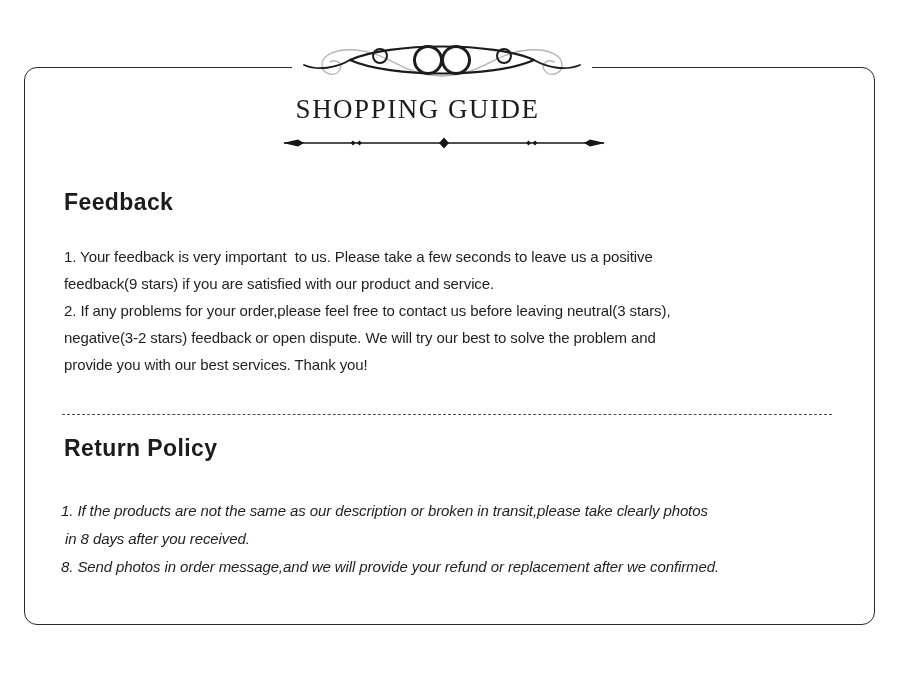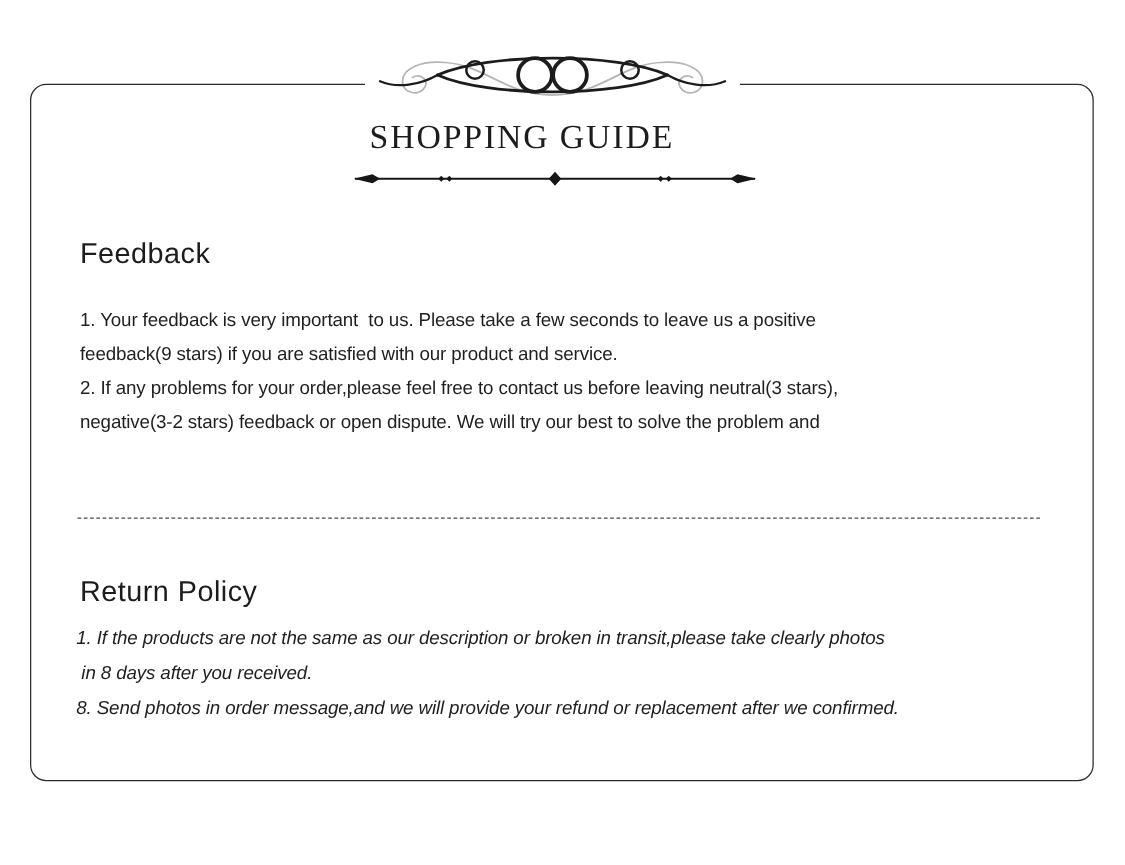--- a/index.html
+++ b/index.html
@@ -26,25 +26,25 @@
     position:absolute;left:24px;top:94px;width:787px;margin:0;
     font-family:"Liberation Serif","DejaVu Serif",serif;
     font-weight:normal;font-size:27px;letter-spacing:1.5px;
     text-align:center;color:var(--ink);z-index:3;
   }
   .arrow-divider{
     position:absolute;left:283px;top:135px;width:322px;height:16px;
   }
   .arrow-divider svg{display:block;width:100%;height:100%;}
   .heading{
-    position:absolute;left:64px;margin:0;font-weight:normal;
+    position:absolute;left:64px;margin:0;font-weight:bold;
     font-size:23px;letter-spacing:.4px;color:var(--ink);
   }
   .feedback-heading{top:189px;}
-  .return-heading{top:460px;}
+  .return-heading{top:435px;}
   .body-text{position:absolute;font-size:15px;letter-spacing:-.1px;color:#1f1f1f;}
   .feedback-body{left:64px;top:243px;line-height:27px;}
   .return-body{left:61px;top:497px;line-height:28px;font-style:italic;}
   .text-line{white-space:pre;}
   .dashed-divider{
     position:absolute;left:62px;top:414px;width:770px;height:0;
     border-top:1.6px dashed #4a4a4a;
   }
 </style>
 </head>
@@ -90,20 +90,21 @@
     </svg>
   </div>
 
   <h2 class="heading feedback-heading">Feedback</h2>
 
   <div class="body-text feedback-body">
       <div class="text-line">1. Your feedback is very important  to us. Please take a few seconds to leave us a positive</div>
       <div class="text-line">feedback(9 stars) if you are satisfied with our product and service.</div>
       <div class="text-line">2. If any problems for your order,please feel free to contact us before leaving neutral(3 stars),</div>
       <div class="text-line">negative(3-2 stars) feedback or open dispute. We will try our best to solve the problem and</div>
+      <div class="text-line">provide you with our best services. Thank you!</div>
     </div>
 
   <div class="dashed-divider"></div>
 
   <h2 class="heading return-heading">Return Policy</h2>
 
   <div class="body-text return-body">
       <div class="text-line">1. If the products are not the same as our description or broken in transit,please take clearly photos</div>
       <div class="text-line"> in 8 days after you received.</div>
       <div class="text-line">8. Send photos in order message,and we will provide your refund or replacement after we confirmed.</div>

